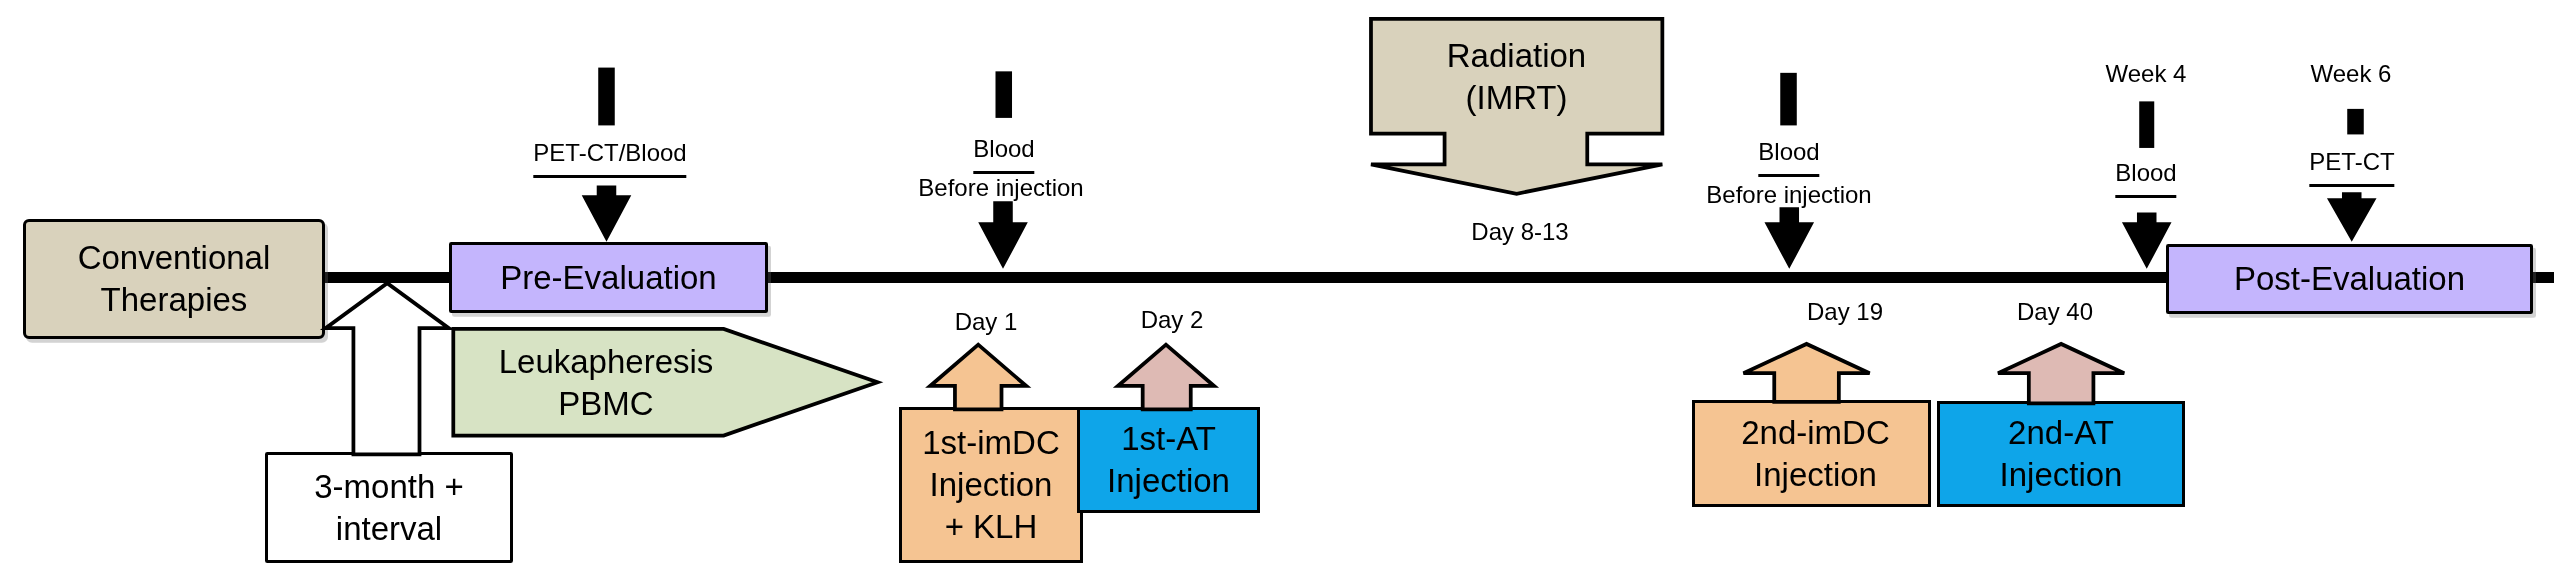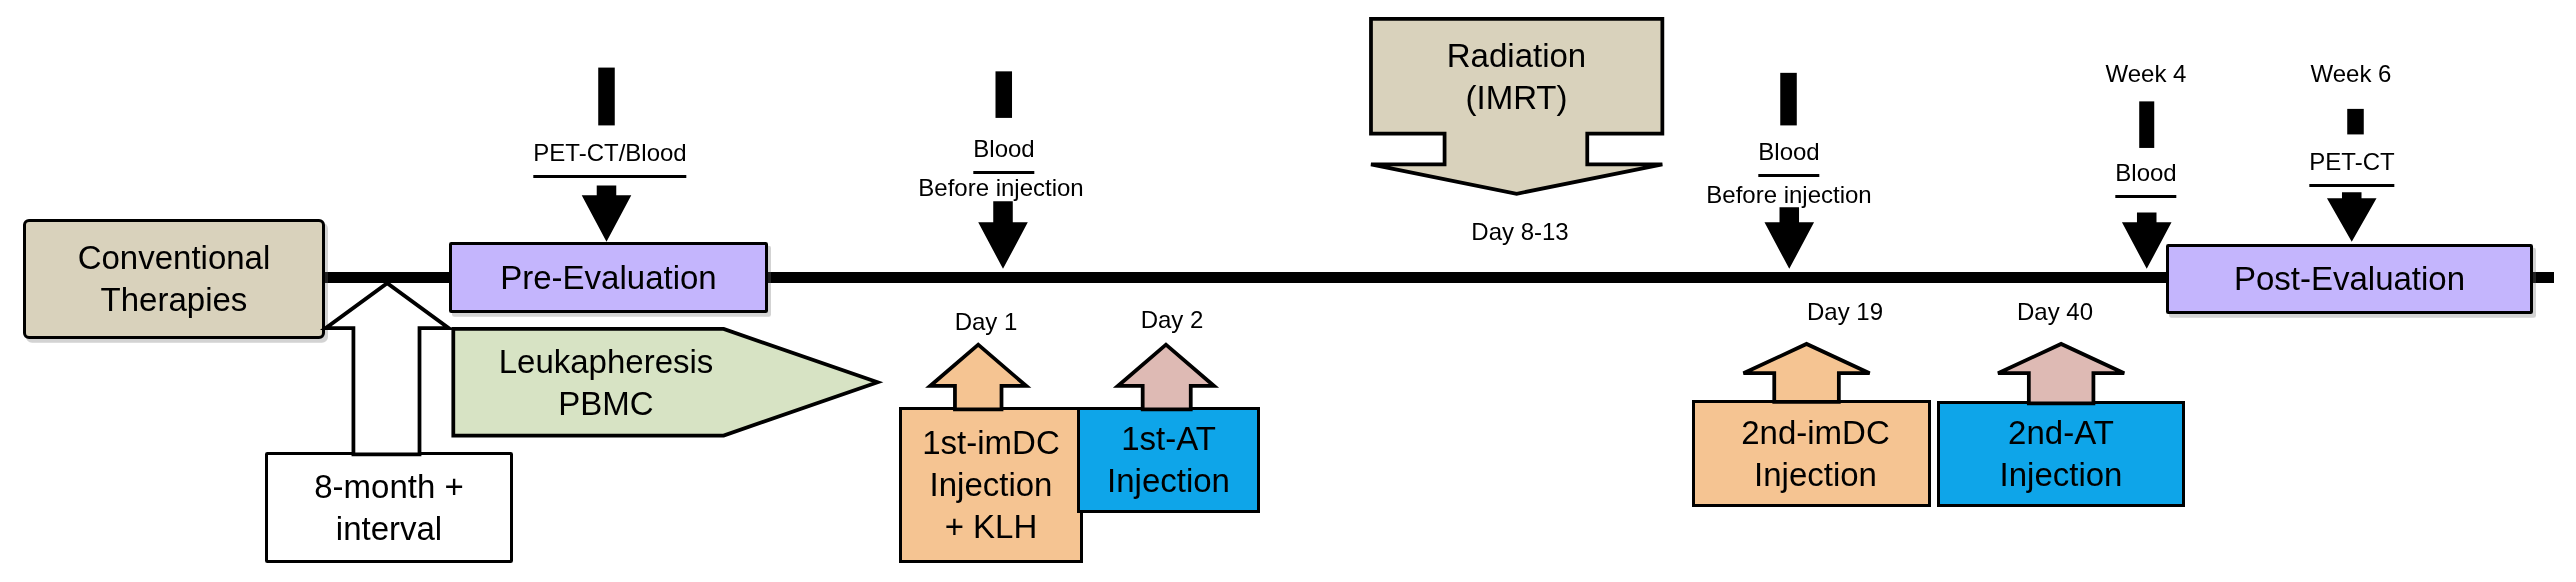--- a/index.html
+++ b/index.html
@@ -65,21 +65,21 @@
 
 <div id="stage">
 
   <div id="timeline" class="abs"></div>
 
   <div id="box-conventional" class="abs node tan shadowed">
     <span>Conventional
 Therapies</span>
   </div>
   <div id="box-interval" class="abs node white">
-    <span>8-month +
+    <span>3-month +
 interval</span>
   </div>
   <div id="box-pre-evaluation" class="abs node blue shadowed">
     <span>Pre-Evaluation</span>
   </div>
   <div id="box-imdc1" class="abs node orange">
     <span>1st-imDC
 Injection
 + KLH</span>
   </div>

